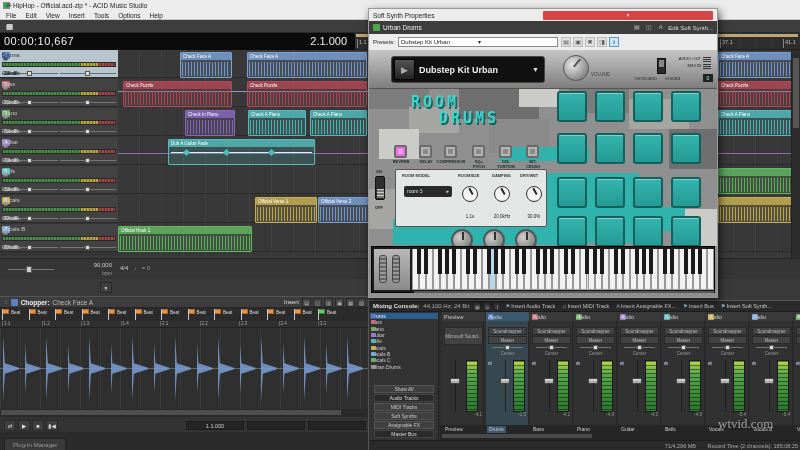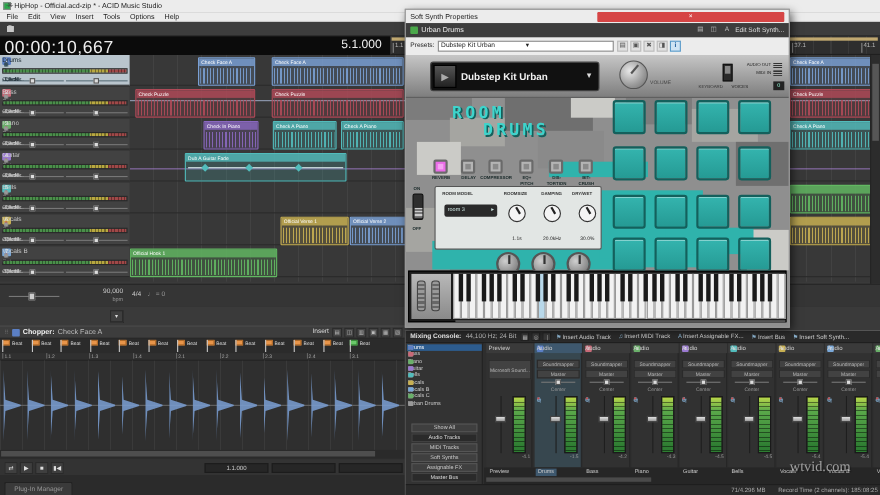--- a/index.html
+++ b/index.html
@@ -10,21 +10,21 @@
   
   #titlebar{left:0;top:0;width:800px;height:11px;background:#ececec;color:#222;display:flex;align-items:center;padding:0 3px;font-size:6.5px;}
   #appicon{position:static;width:7px;height:7px;background:#2aa84a;border:1px solid #888;margin-right:3px;}
   #title{position:static;flex:1;white-space:nowrap;overflow:hidden;}
   .winbtn{position:static;width:12px;height:9px;text-align:center;line-height:8px;color:#444;font-size:6px;}
   #menubar{left:0;top:11px;width:800px;height:9px;background:#ececec;color:#222;display:flex;gap:9px;align-items:center;padding:0 6px;font-size:6.5px;border-bottom:1px solid #c8c8c8;}
   #toolbar{left:0;top:20px;width:800px;height:13px;background:#3d3d3d;display:flex;gap:3px;align-items:center;padding:0 4px;border-bottom:1px solid #2a2a2a;}
   .tbi{position:static;width:11px;height:11px;color:#c9c9c9;font-size:7px;text-align:center;line-height:11px;}
   
   #timedisp{left:0;top:33px;width:355px;height:17px;background:#0b0b0b;color:#eee;}
-  #tdtime{left:4px;top:2px;font-size:16px;letter-spacing:.5px;}
+  #tdtime{left:4px;top:2px;font-size:11px;letter-spacing:.5px;}
   #tdbeats{right:8px;top:2px;font-size:11px;}
   #ruler{left:355px;top:33px;width:445px;height:17px;background:#2e2e2e;border-bottom:1px solid #1f1f1f;
          background-image:repeating-linear-gradient(90deg,#3a3a3a 0 1px,transparent 1px 16px);}
   #loopbar{left:356px;top:34px;width:442px;height:3px;background:#c0a870;}
   .rmark{top:6px;font-size:5.5px;color:#bbb;border-left:1px solid #888;padding-left:1px;height:9px;}
   
   #tracklist{left:0;top:50px;width:118px;height:206px;background:#353535;overflow:hidden;}
   .trk{left:0;width:118px;height:28px;background:#424242;border-bottom:1px solid #2a2a2a;color:#c8c8c8;}
   .trk.sel{background:#b9c5cd;color:#1d2b33;}
   .ta{left:0;top:0;width:118px;height:10px;display:flex;align-items:center;padding:0 2px;gap:2px;}
@@ -262,21 +262,21 @@
       <div class="tbi">▶</div>
       <div class="tbi">◆</div>
       <div class="tbi">✎</div>
       <div class="tbi">♪</div>
       <div class="tbi">⚑</div>
       <div class="tbi">●</div>
     </div>
 
   <div id="timedisp">
     <span id="tdtime">00:00:10,667</span>
-    <span id="tdbeats">5.1.000</span>
+    <span id="tdbeats">2.1.000</span>
   </div>
   <div id="ruler"></div>
   <div id="loopbar"></div>
 
   <div id="timeline">
       <div class="trow" style="top: 0px;"></div>
       <div class="trow" style="top: 29px;">
         <div class="aline" style="top: 12px; background: rgb(184, 200, 232); opacity: 0.7;"></div>
       </div>
       <div class="trow" style="top: 58px;"></div>

